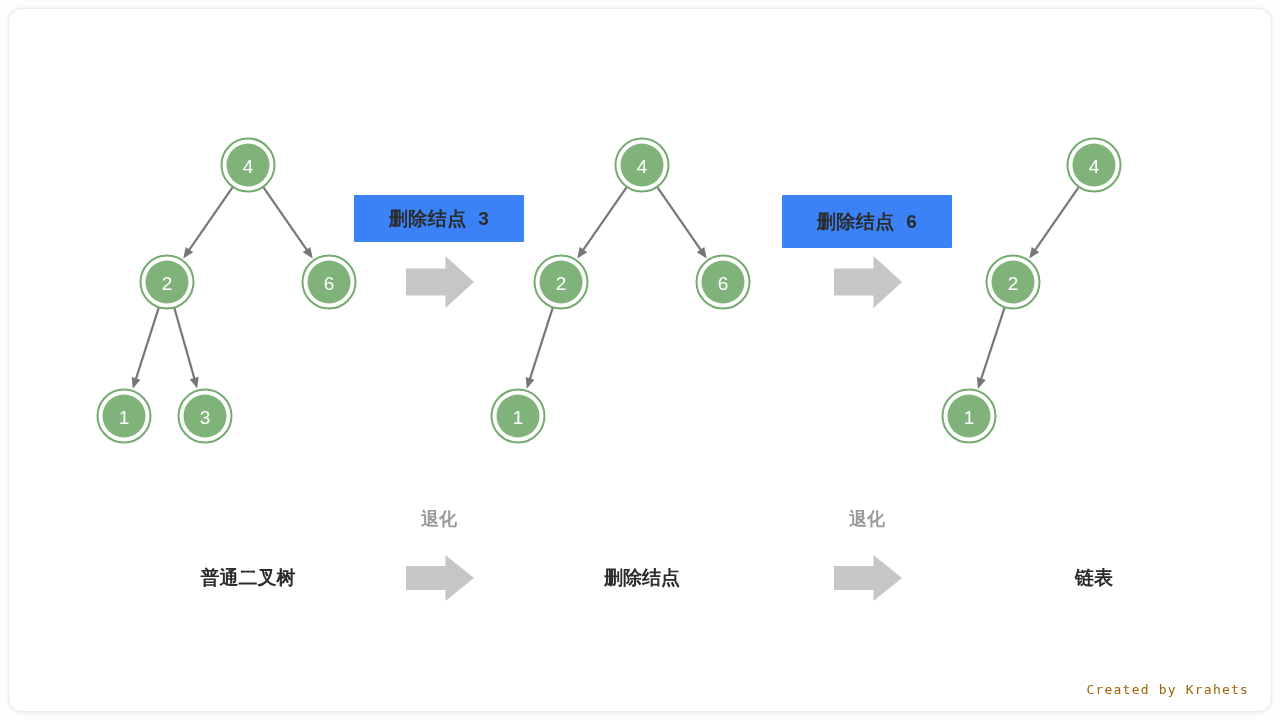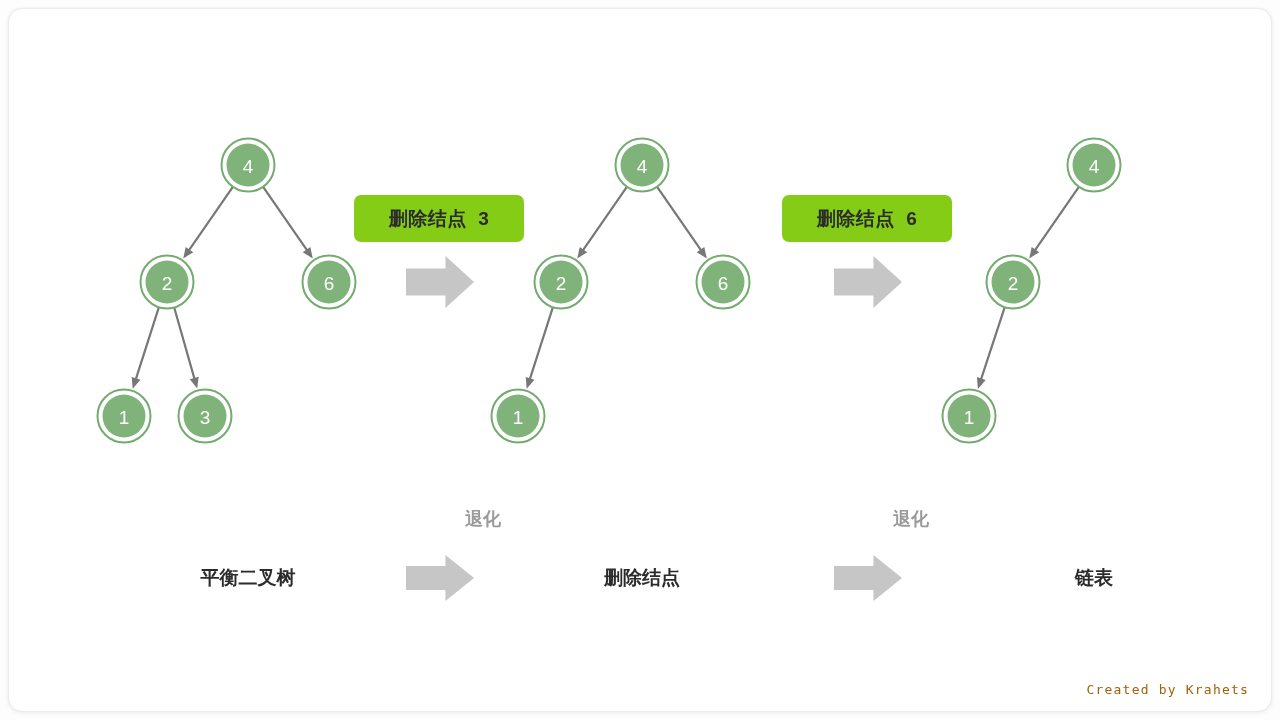--- a/index.html
+++ b/index.html
@@ -61,22 +61,22 @@
     fill: none;
   }
   .edge-head {
     fill: #777777;
   }
   .block-arrow {
     fill: #c6c6c6;
   }
   .op-box {
     position: absolute;
-    background: #84cc16;
-    border-radius: 7px;
+    background: #3b82f6;
+    border-radius: 1px;
     display: flex;
     align-items: center;
     justify-content: center;
     color: #2b2b2b;
     font-size: 19px;
     font-weight: bold;
     letter-spacing: 0.5px;
     white-space: pre;
   }
   .caption {
@@ -89,21 +89,20 @@
     transform: translateX(-50%);
   }
   .transition-label {
     position: absolute;
     color: #9a9a9a;
     font-size: 18px;
     font-weight: bold;
     text-align: center;
     white-space: nowrap;
     transform: translateX(-50%);
-    margin-left: 44px;
   }
   #watermark {
     position: absolute;
     right: 22px;
     bottom: 14px;
     color: #a16207;
     font-family: "DejaVu Sans Mono", "Liberation Mono", monospace;
     font-size: 13px;
     letter-spacing: 1.2px;
     white-space: nowrap;
@@ -207,23 +206,23 @@
           </g>
         </g>
         <polygon points="397.00,259.48 436.44,259.48 436.44,247.00 465.00,273.00 436.44,299.00 436.44,286.52 397.00,286.52" class="block-arrow"></polygon>
         <polygon points="825.00,259.48 864.44,259.48 864.44,247.00 893.00,273.00 864.44,299.00 864.44,286.52 825.00,286.52" class="block-arrow"></polygon>
         <polygon points="397.00,557.04 436.44,557.04 436.44,546.00 465.00,569.00 436.44,592.00 436.44,580.96 397.00,580.96" class="block-arrow"></polygon>
         <polygon points="825.00,557.04 864.44,557.04 864.44,546.00 893.00,569.00 864.44,592.00 864.44,580.96 825.00,580.96" class="block-arrow"></polygon>
       </svg>
 
     <div id="overlay">
         <div class="op-box" style="left: 345px; top: 186px; width: 170px; height: 47px;"><span>删除结点  3</span></div>
-        <div class="op-box" style="left: 773px; top: 186px; width: 170px; height: 47px; text-align: center;"><span>删除结点  6</span></div>
+        <div class="op-box" style="left: 773px; top: 186px; width: 170px; height: 53px; text-align: center;"><span>删除结点  6</span></div>
         <div class="transition-label" style="left: 430px; top: 498px;">退化</div>
         <div class="transition-label" style="left: 858px; top: 498px;">退化</div>
-        <div class="caption" style="left: 239px; top: 556px;">平衡二叉树</div>
+        <div class="caption" style="left: 239px; top: 556px;">普通二叉树</div>
         <div class="caption" style="left: 633px; top: 556px;">删除结点</div>
         <div class="caption" style="left: 1085px; top: 556px; font-family: Liberation Mono, monospace;">链表</div>
       </div>
 
     <div id="watermark">Created by Krahets</div>
   </div>
 </div>
 
 </body></html>

